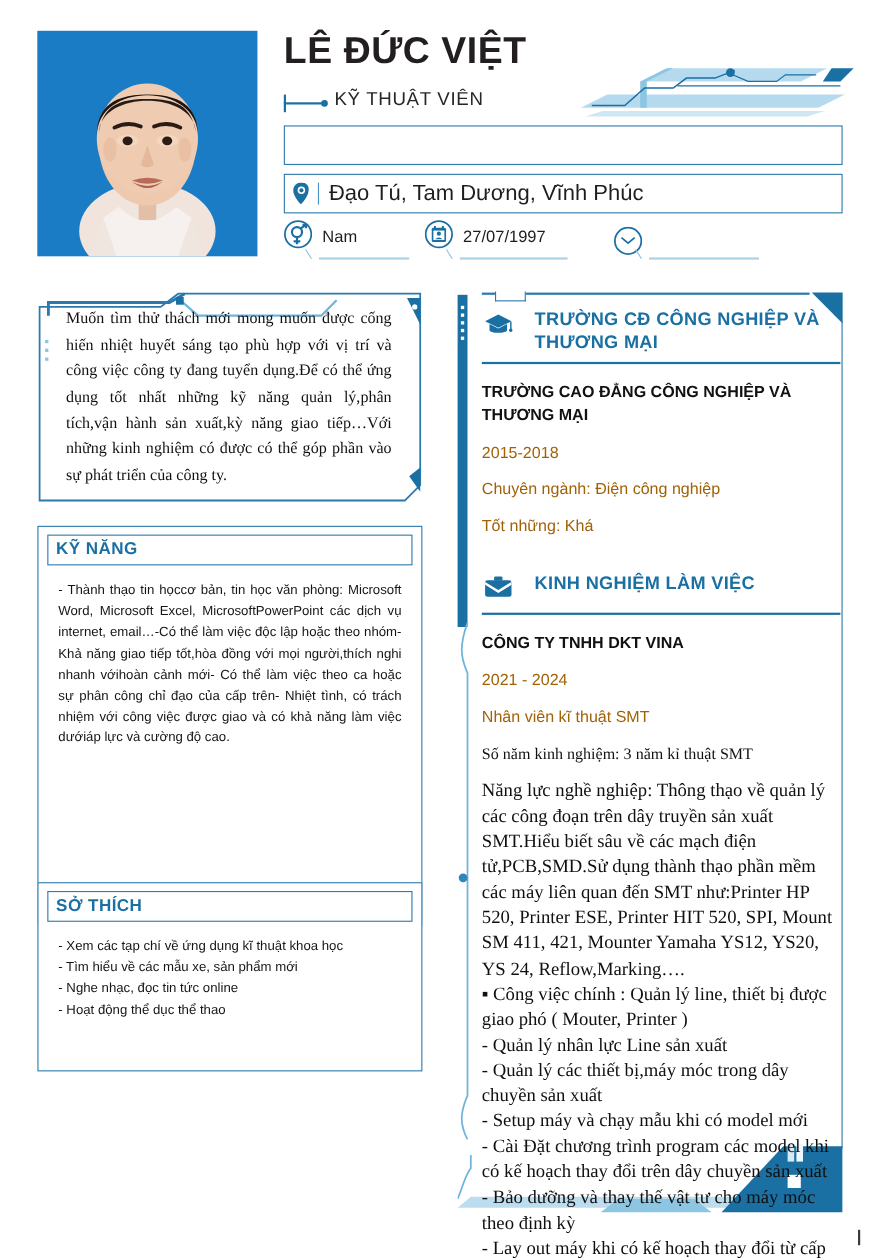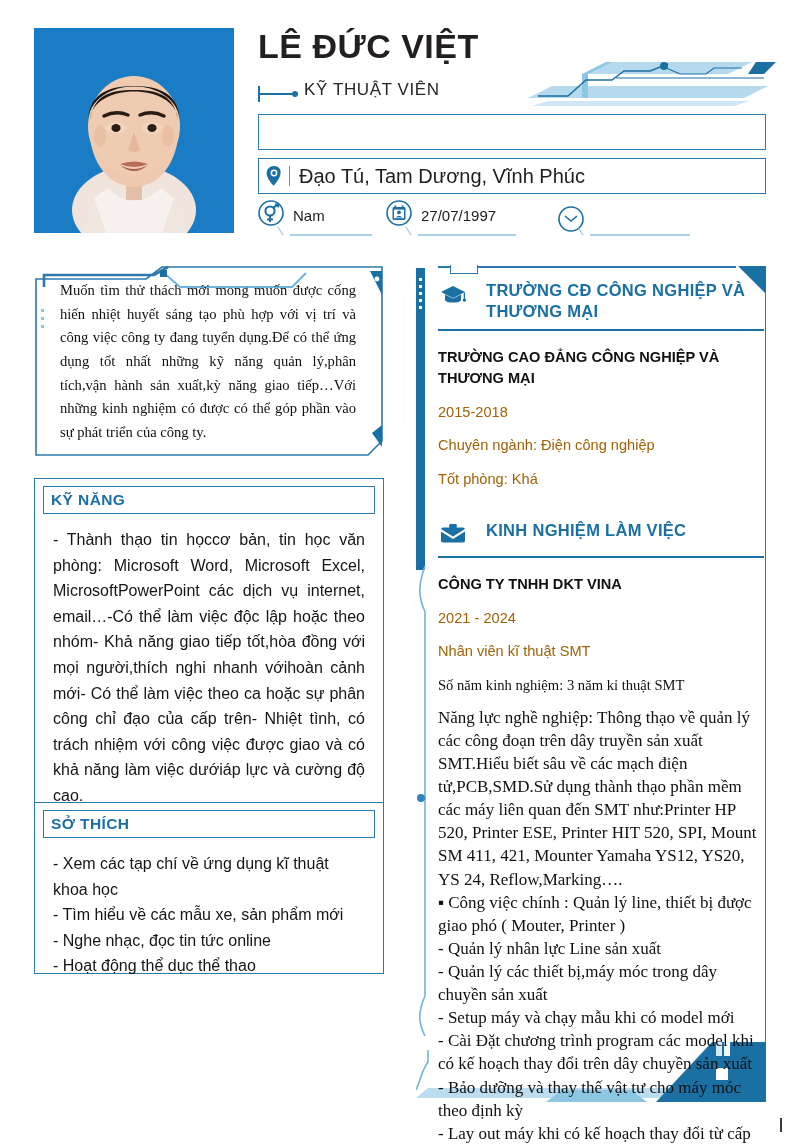--- a/index.html
+++ b/index.html
@@ -76,21 +76,21 @@
   .lbox-head{
     position:absolute;left:8px;top:7px;right:8px;height:28px;
     border:1px solid #2b79ad;box-sizing:border-box;
     display:flex;align-items:center;padding-left:7px;background:#fff;
   }
   .lbox-head span{
     font-size:15.5px;font-weight:bold;color:#1a6fa3;letter-spacing:.4px;
   }
   .lbox-body{
     position:absolute;left:18px;right:18px;top:48px;
-    font-size:16px;line-height:1.60;color:#151515;text-align:justify;
+    font-size:12px;line-height:1.60;color:#151515;text-align:justify;
   }
   .lbox-body.left{text-align:left;}
 
   
   .rightpanel{position:absolute;left:416px;top:266px;width:350px;height:844px;}
   .rp-frame{position:absolute;inset:0;}
 
   .sec-head{position:relative;height:auto;margin-bottom:4px;}
   .sec-head .row{display:flex;align-items:flex-start;gap:20px;padding-left:2px;}
   .sec-head .title{
@@ -330,21 +330,21 @@
             </svg>
           </span>
           <span class="title">TRƯỜNG CĐ CÔNG NGHIỆP VÀ THƯƠNG MẠI</span>
         </div>
         <div class="sec-rule"></div>
       </div>
       <div class="edu-body">
         <div class="org">TRƯỜNG CAO ĐẲNG CÔNG NGHIỆP VÀ THƯƠNG MẠI</div>
         <div class="line">2015-2018</div>
         <div class="line">Chuyên ngành: Điện công nghiệp</div>
-        <div class="line">Tốt phòng: Khá</div>
+        <div class="line">Tốt những: Khá</div>
       </div>
     </div>
 
     <div class="exp-block">
       <div class="sec-head">
         <div class="row">
           <span>
             <svg width="26" height="22" viewBox="0 0 26 22" style="margin-top:3px;">
               <rect x="9.2" y="1" width="7.6" height="4" rx="1.2" fill="#1a6fa3"></rect>
               <rect x="1" y="4.6" width="24" height="15" rx="2.2" fill="#1a6fa3"></rect>

